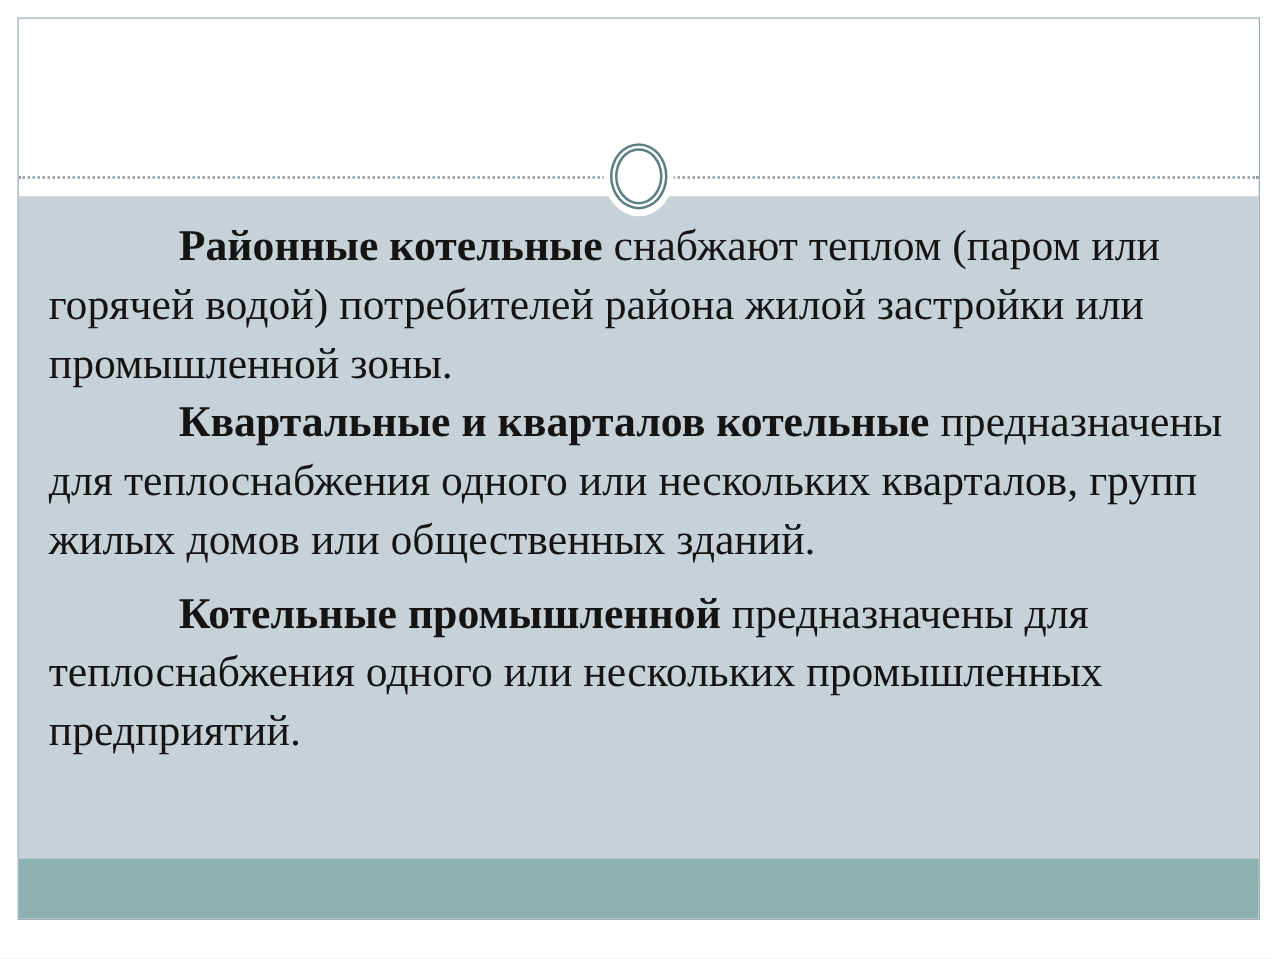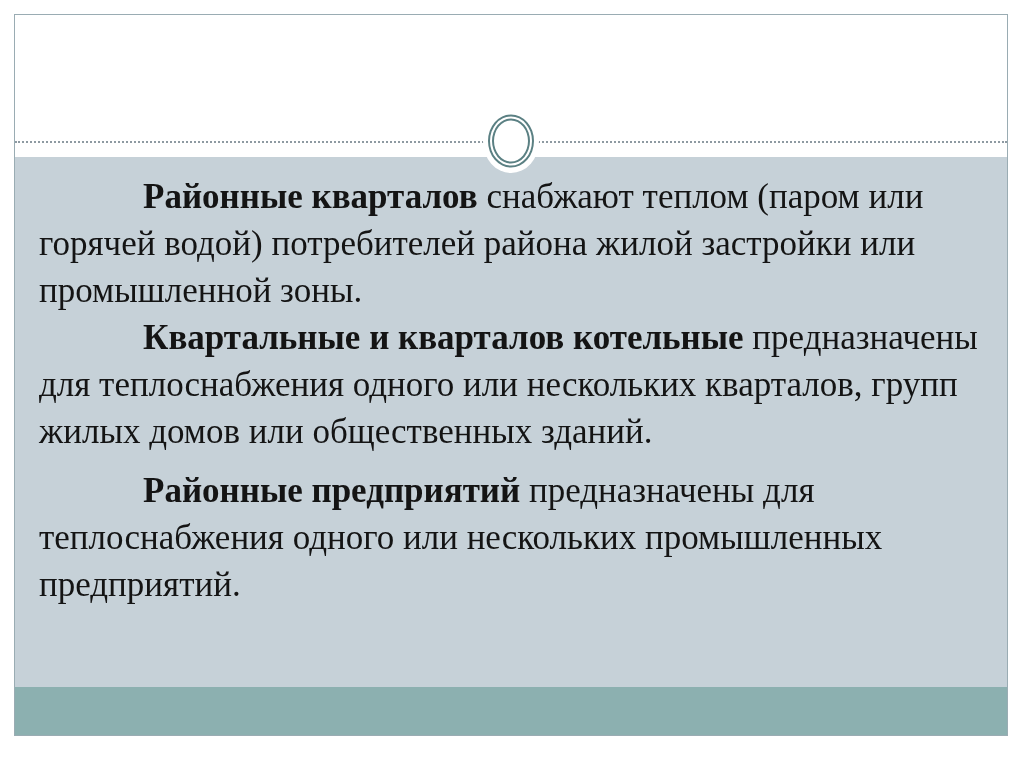--- a/index.html
+++ b/index.html
@@ -159,28 +159,28 @@
 
   <div class="ring-wrap">
     <div class="ring-backdrop"></div>
     <div class="ring-outer"></div>
     <div class="ring-inner"></div>
   </div>
 
   <div class="content">
 
     <p class="para">
-      <span class="indent"></span><span class="lead">Районные кварталов</span><span> снабжают теплом (паром или горячей водой) потребителей района жилой застройки или промышленной зоны.</span>
+      <span class="indent"></span><span class="lead">Районные котельные</span><span> снабжают теплом (паром или горячей водой) потребителей района жилой застройки или промышленной зоны.</span>
     </p>
 
     <p class="para">
       <span class="indent"></span><span class="lead">Квартальные и кварталов котельные</span><span> предназначены для теплоснабжения одного или нескольких кварталов, групп жилых домов или общественных зданий.</span>
     </p>
 
     <p class="para gap-before">
-      <span class="indent-2"></span><span class="lead">Районные предприятий</span><span> предназначены для теплоснабжения одного или нескольких промышленных предприятий.</span>
+      <span class="indent-2"></span><span class="lead">Котельные промышленной</span><span> предназначены для теплоснабжения одного или нескольких промышленных предприятий.</span>
     </p>
 
   </div>
 
   <div class="footer-band"></div>
 
 </div>
 
 </body></html>

